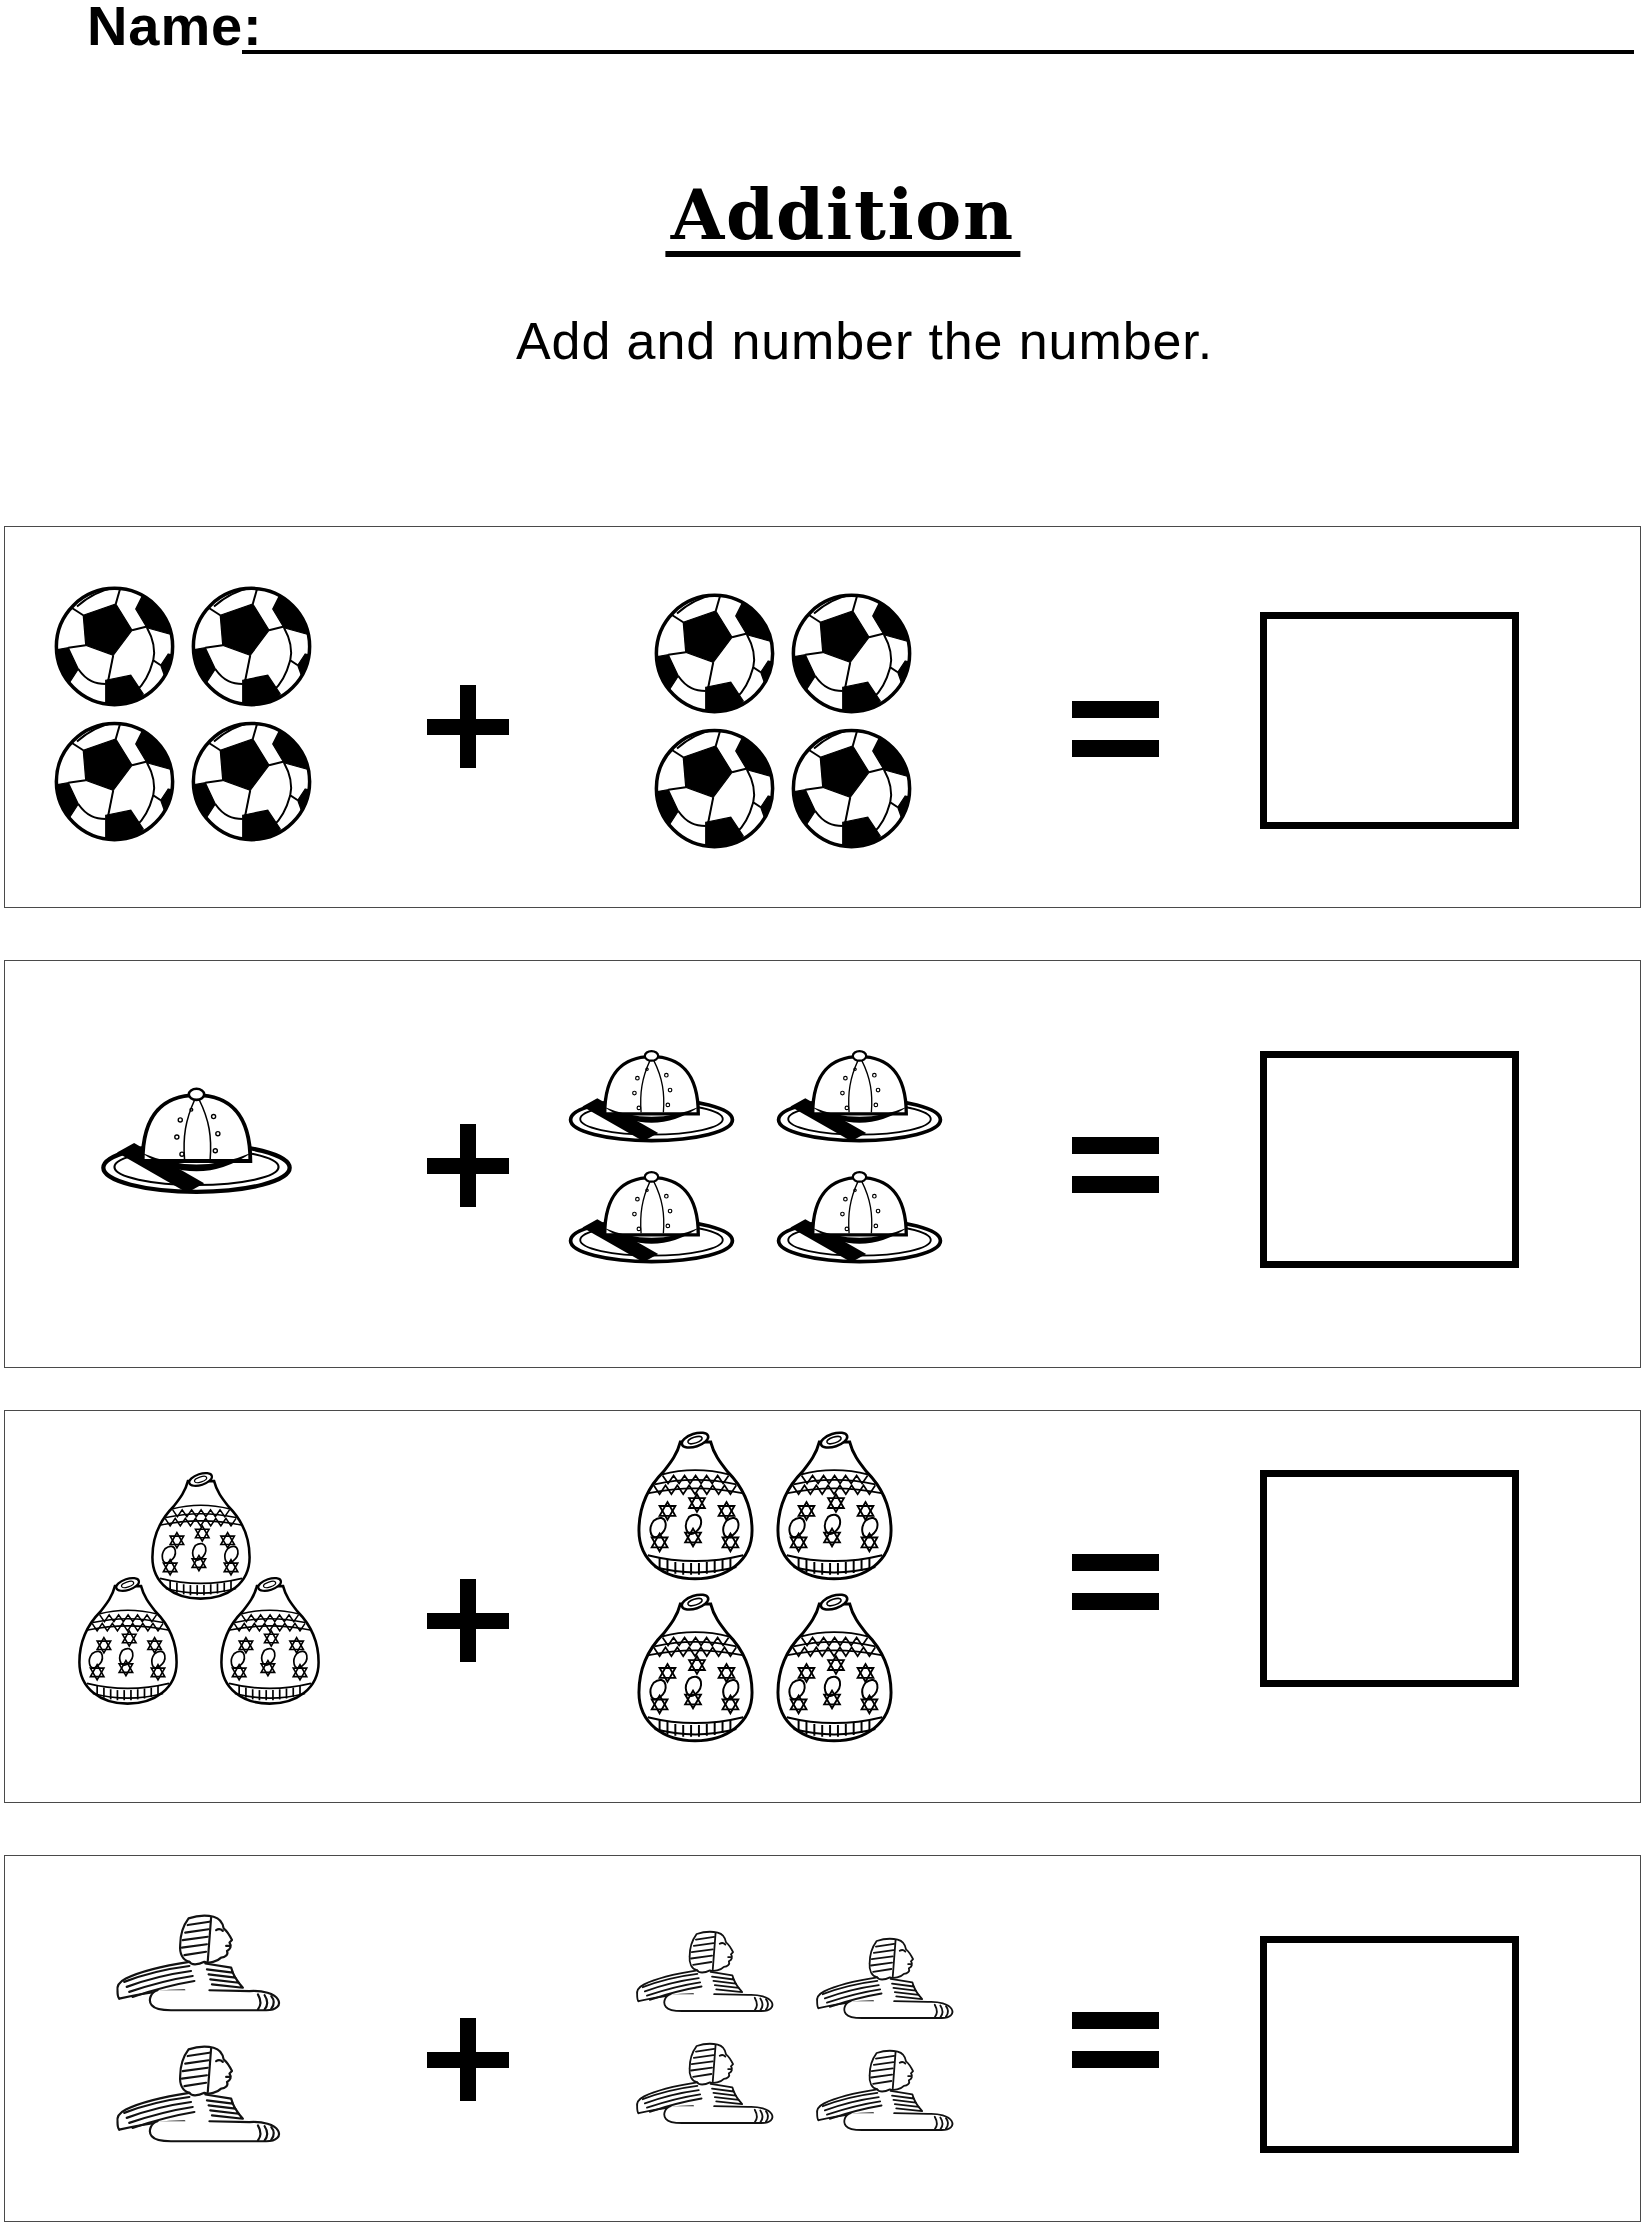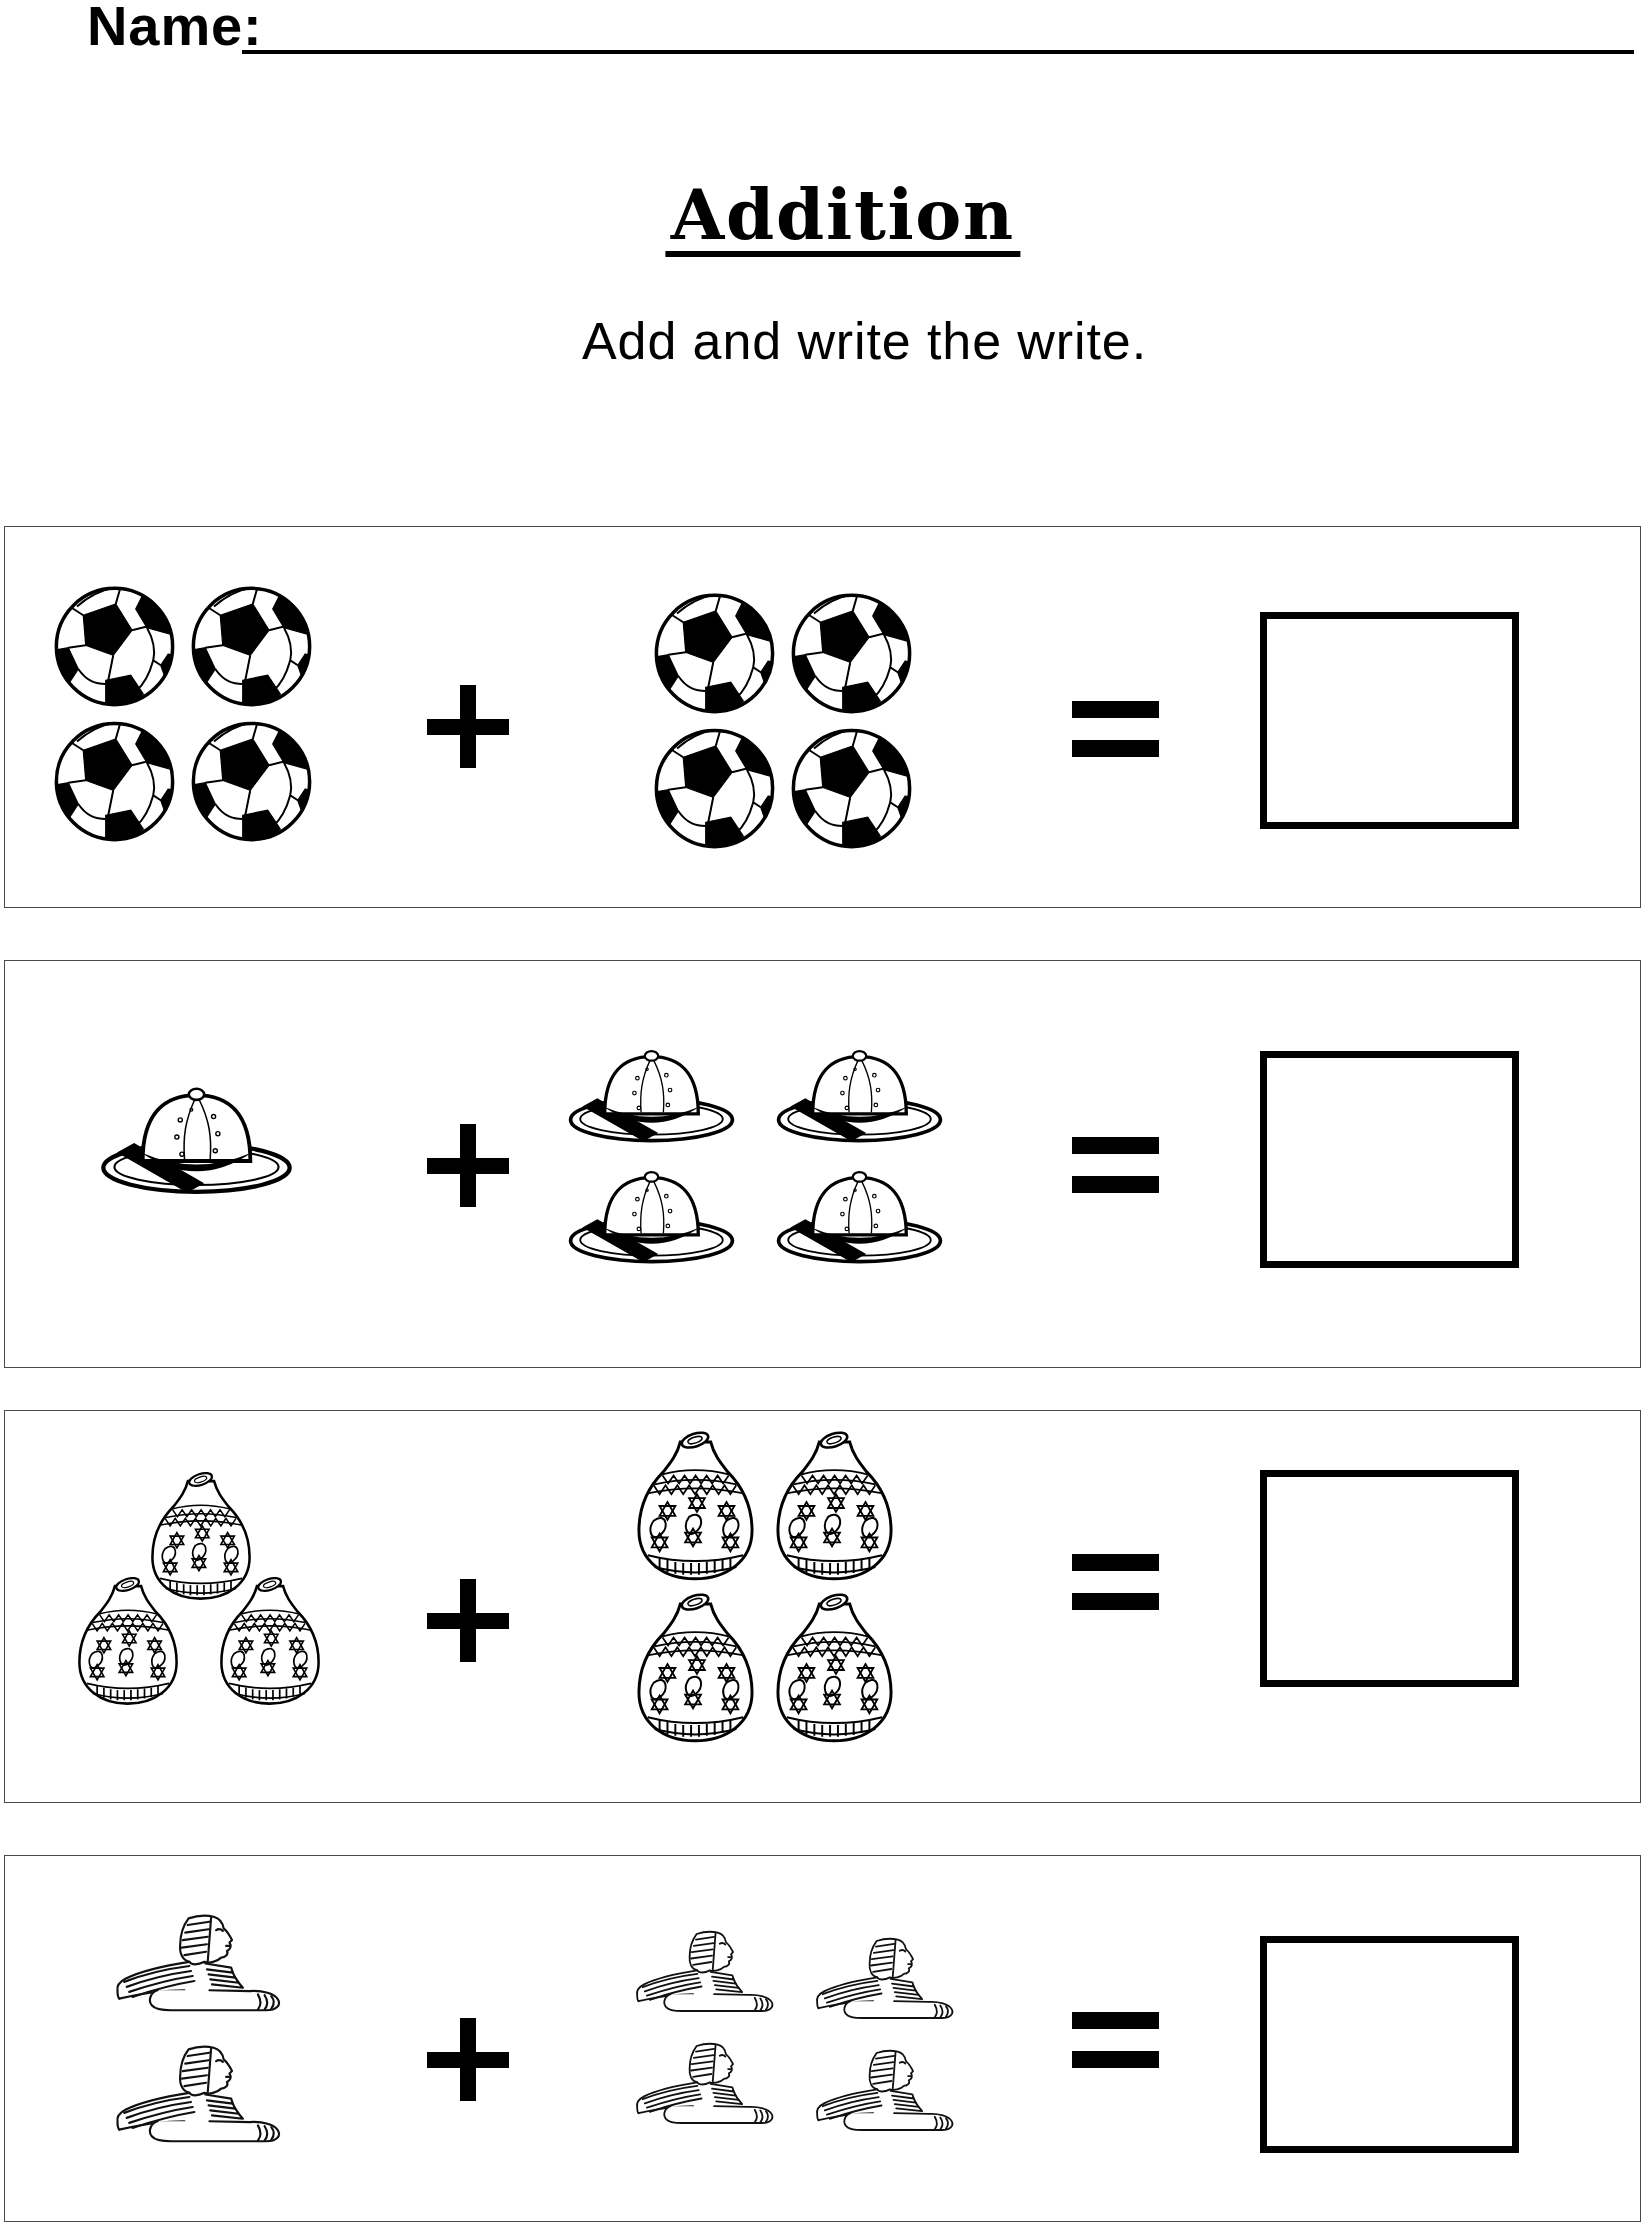--- a/index.html
+++ b/index.html
@@ -230,21 +230,21 @@
 
 <div class="page">
 
   <div class="name-label">Name:</div>
   <div class="name-line"></div>
 
   <div class="title-wrap">
     <div class="title">Addition</div>
   </div>
   <div class="subtitle-wrap">
-    <div class="subtitle">Add and write the write.</div>
+    <div class="subtitle">Add and number the number.</div>
   </div>
 
   <section class="row row1">
     <div class="group g1">
         <svg class="icon" viewBox="0 0 144 144" width="125" height="125">
           <use href="#sym-soccer-ball"></use>
         </svg>
         <svg class="icon" viewBox="0 0 144 144" width="125" height="125">
           <use href="#sym-soccer-ball"></use>
         </svg>

